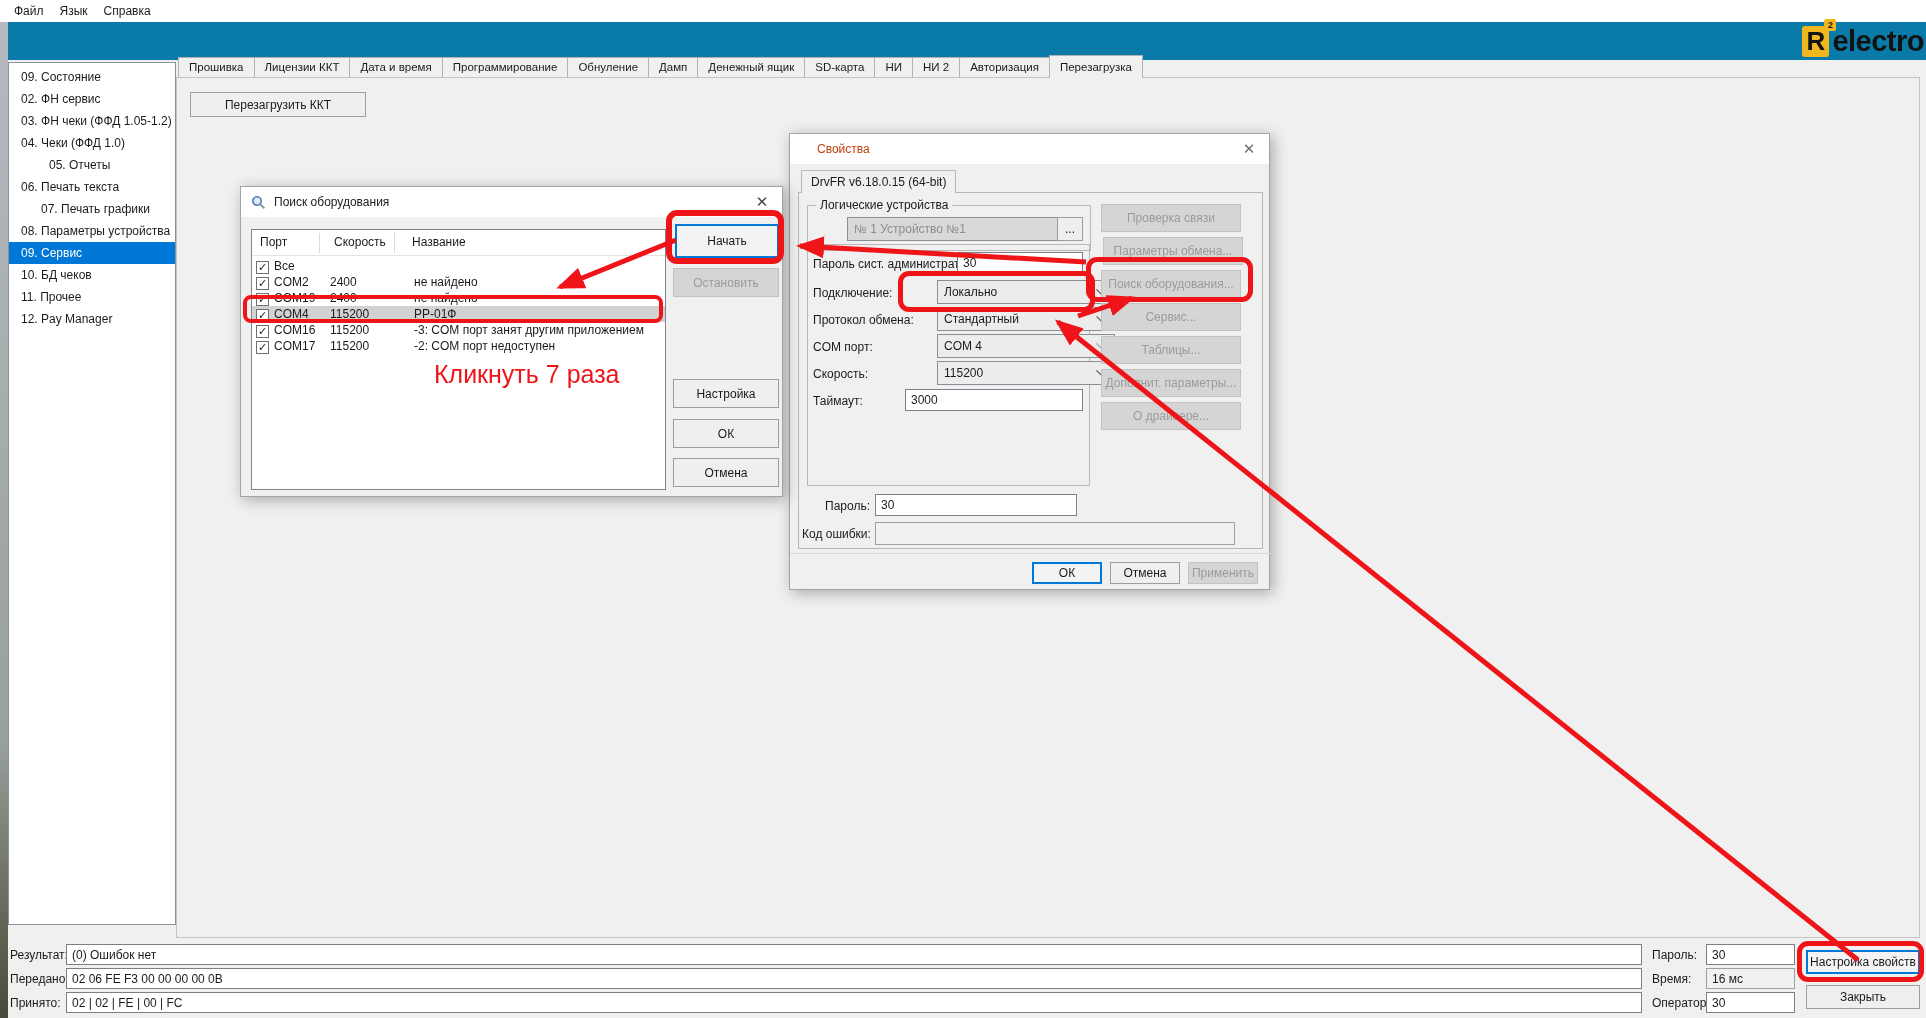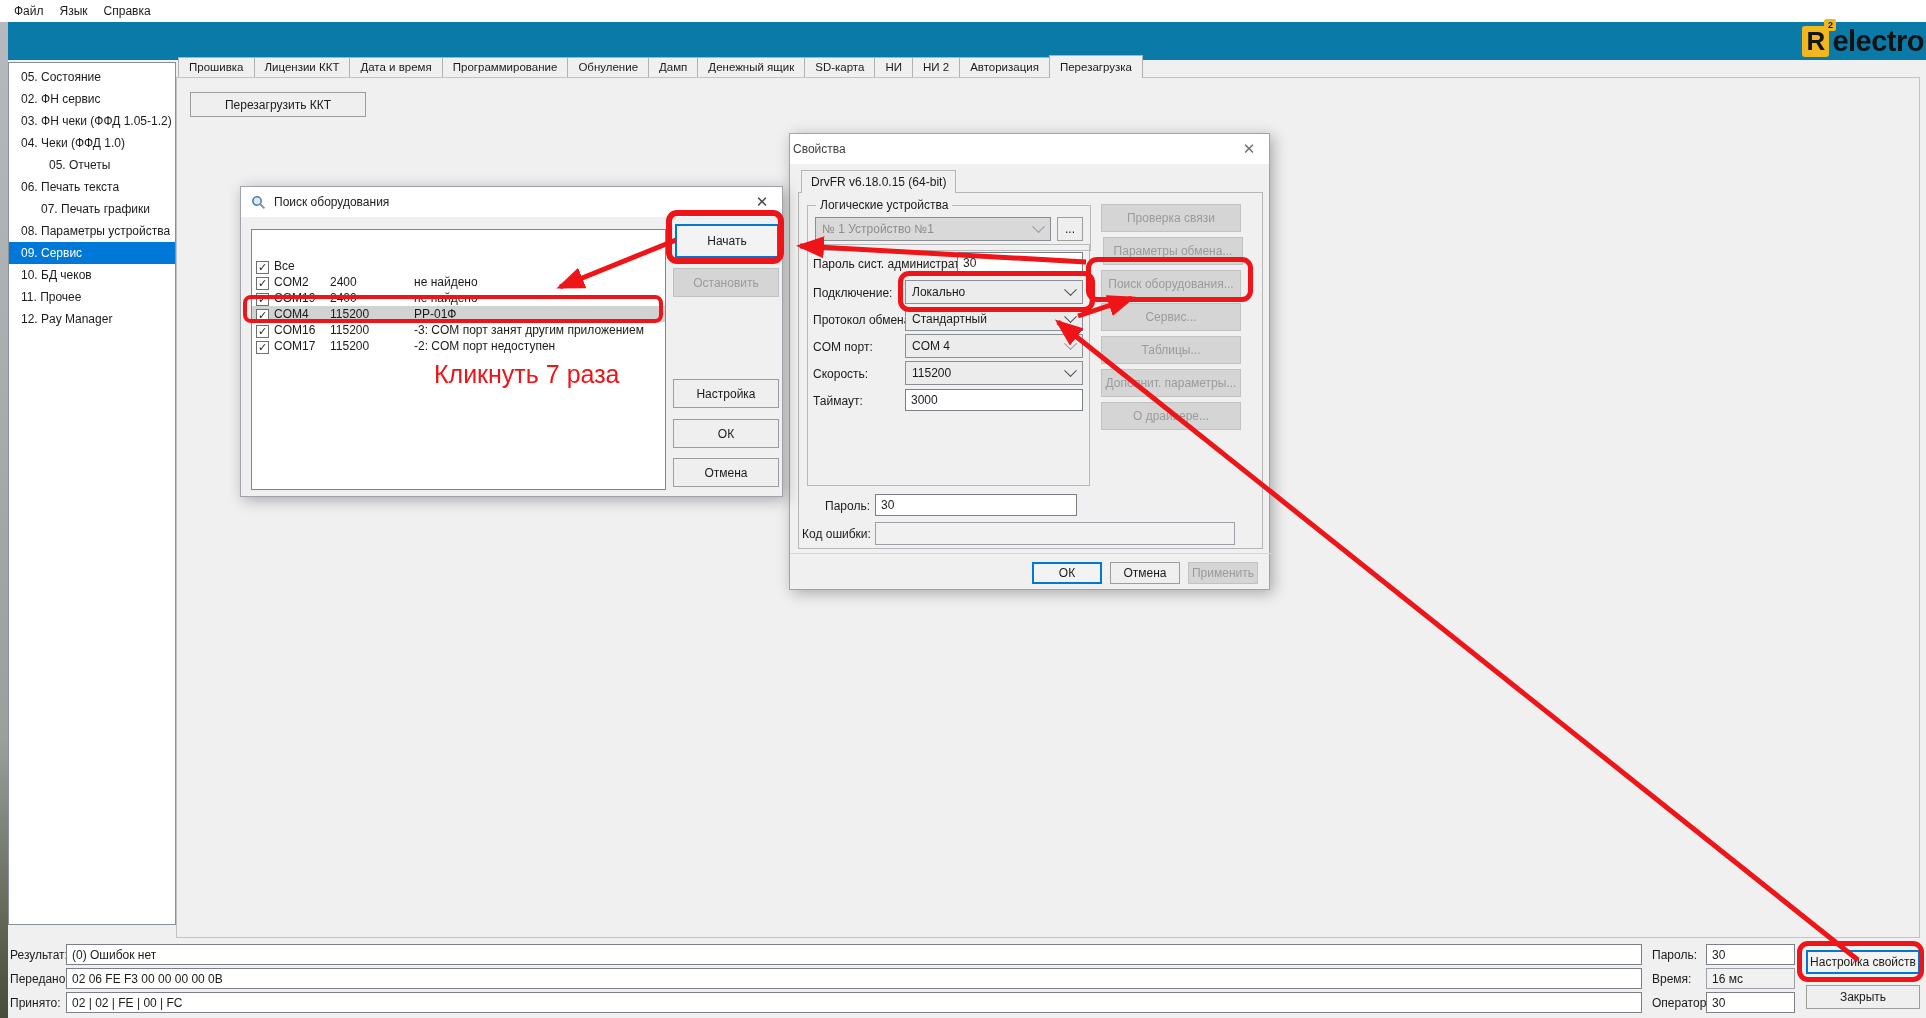--- a/index.html
+++ b/index.html
@@ -8,21 +8,21 @@
   .abs{position:absolute;box-sizing:border-box;}
   .lbl{position:absolute;font-size:12px;white-space:nowrap;}
   .btn{position:absolute;box-sizing:border-box;display:flex;align-items:center;justify-content:center;
        background:#efefef;border:1px solid #9d9d9d;font-size:12px;white-space:nowrap;cursor:default;text-align:right;}
   .btn.default{border:2px solid #0078d7;background:#f3f3f3;}
   .btn.disabled{background:#d5d5d5;border-color:#c2c2c2;color:#9b9b9b;}
   .field{position:absolute;box-sizing:border-box;background:#fff;border:1px solid #7b7f87;
          display:flex;align-items:center;padding:0 5px;font-size:12px;white-space:nowrap;overflow:hidden;}
   .field.ro{background:#f1f1f1;border-color:#9aa0a6;}
   .combo{position:absolute;box-sizing:border-box;background:#ececec;border:1px solid #8a8f96;
-         display:flex;align-items:center;justify-content:space-between;padding:0 7px 0 6px;font-size:12px;}
+         display:flex;align-items:center;justify-content:space-between;padding:0 7px 0 6px;font-size:12px;margin-left:32px;}
   .combo.disabled{background:#d9d9d9;color:#8d8d8d;}
   .chev{width:8px;height:8px;border-right:1.6px solid #4d4d4d;border-bottom:1.6px solid #4d4d4d;
         transform:rotate(45deg) translate(-2px,-2px);flex:0 0 auto;}
   .combo.disabled .chev{border-color:#9a9a9a;}
   .groupbox{position:absolute;box-sizing:border-box;border:1px solid #b9b9b9;}
   .grouplabel{position:absolute;background:#f0f0f0;padding:0 4px;font-size:12px;white-space:nowrap;}
   .dlg{position:absolute;background:#f0f0f0;border:1px solid #9fa4ab;box-shadow:3px 3px 14px rgba(0,0,0,.30);box-sizing:border-box;}
   .dlg-title{position:absolute;left:0;top:0;right:0;height:30px;background:#fff;display:flex;align-items:center;}
   .close-x{position:absolute;top:6px;font-size:15px;color:#444;width:20px;text-align:center;cursor:default;}
   .redbox{position:absolute;border:5px solid #ee1418;border-radius:11px;z-index:41;pointer-events:none;box-sizing:border-box;}
@@ -54,21 +54,21 @@
   <div class="abs" style="right:2px;top:0;height:38px;display:flex;align-items:center;">
     <span class="abs" style="position:relative;display:inline-flex;width:27px;height:31px;background:#f0b71e;border-radius:3px;align-items:center;justify-content:center;font-weight:bold;font-size:26px;color:#141414;">
       <span>R</span>
       <span class="abs" style="right:-7px;top:-7px;width:12px;height:12px;background:#f0b71e;border-radius:2px;font-size:9px;line-height:12px;text-align:center;font-weight:bold;">2</span>
     </span>
     <span style="font-weight:bold;font-size:29px;color:#121212;letter-spacing:-0.5px;margin-left:3px;">electro</span>
   </div>
 </div>
 
 <div class="abs" style="left:8px;top:62px;width:168px;height:863px;background:#fff;border:1px solid #8a9099;padding-top:3px;">
-  <div style="height:22px;line-height:22px;padding-left:12px;">05. Состояние</div>
+  <div style="height:22px;line-height:22px;padding-left:12px;">09. Состояние</div>
   <div style="height:22px;line-height:22px;padding-left:12px;">02. ФН сервис</div>
   <div style="height:22px;line-height:22px;padding-left:12px;">03. ФН чеки (ФФД 1.05-1.2)</div>
   <div style="height:22px;line-height:22px;padding-left:12px;">04. Чеки (ФФД 1.0)</div>
   <div style="height:22px;line-height:22px;padding-left:12px;margin-left:28px;">05. Отчеты</div>
   <div style="height:22px;line-height:22px;padding-left:12px;">06. Печать текста</div>
   <div style="height:22px;line-height:22px;padding-left:12px;margin-left:20px;">07. Печать графики</div>
   <div style="height:22px;line-height:22px;padding-left:12px;">08. Параметры устройства</div>
   <div style="height:22px;line-height:22px;padding-left:12px;background:#0078d7;color:#fff;">09. Сервис</div>
   <div style="height:22px;line-height:22px;padding-left:12px;">10. БД чеков</div>
   <div style="height:22px;line-height:22px;padding-left:12px;">11. Прочее</div>
@@ -113,20 +113,27 @@
   <div class="dlg-title">
     <svg width="15" height="15" style="margin-left:10px;" viewBox="0 0 15 15">
       <circle cx="6" cy="6" r="4.2" fill="#dfeaf6" stroke="#4a7ab5" stroke-width="1.5"></circle>
       <line x1="9.4" y1="9.4" x2="13.4" y2="13.4" stroke="#8b8f96" stroke-width="2"></line>
     </svg>
     <span style="margin-left:8px;color:#222;">Поиск оборудования</span>
     <span class="close-x" style="right:10px;">✕</span>
   </div>
 
   <div class="abs" style="left:10px;top:42px;width:415px;height:261px;background:#fff;border:1px solid #80858c;">
+    <div class="abs" style="left:0;top:0;right:0;height:26px;border-bottom:1px solid #e3e3e3;">
+      <span class="lv-cell" style="left:8px;top:5px;">Порт</span>
+      <span class="lv-cell" style="left:82px;top:5px;">Скорость</span>
+      <span class="lv-cell" style="left:160px;top:5px;">Название</span>
+      <span class="abs" style="left:67px;top:3px;width:1px;height:20px;background:#dcdcdc;"></span>
+      <span class="abs" style="left:142px;top:3px;width:1px;height:20px;background:#dcdcdc;"></span>
+    </div>
     <div class="abs" style="left:0;top:28px;right:0;">
       <div class="lv-row">
         <span class="lv-cell" style="left:4px;top:1px;"><span class="cb">✓</span></span>
         <span class="lv-cell" style="left:22px;">Все</span>
       </div>
       <div class="lv-row">
         <span class="lv-cell" style="left:4px;top:1px;"><span class="cb">✓</span></span>
         <span class="lv-cell" style="left:22px;">COM2</span>
         <span class="lv-cell" style="left:78px;">2400</span>
         <span class="lv-cell" style="left:162px;">не найдено</span>
@@ -162,21 +169,21 @@
   <div class="btn disabled" style="left:432px;top:81px;width:106px;height:29px;">Остановить</div>
   <div class="btn" style="left:432px;top:192px;width:106px;height:29px;">Настройка</div>
   <div class="btn" style="left:432px;top:232px;width:106px;height:29px;">ОК</div>
   <div class="btn" style="left:432px;top:271px;width:106px;height:29px;">Отмена</div>
 </div>
 
 <div class="abs" style="left:434px;top:360px;font-size:25px;color:#ee1418;z-index:42;white-space:nowrap;">Кликнуть 7 раза</div>
 
 <div class="dlg" style="left:789px;top:133px;width:481px;height:457px;z-index:9;">
   <div class="dlg-title">
-    <span style="margin-left:3px;color:#404040;">Свойства</span>
+    <span style="margin-left:27px;color:#c2410c;">Свойства</span>
     <span class="close-x" style="right:10px;color:#6e6e6e;">✕</span>
   </div>
   <div class="abs" style="left:11px;top:36px;height:23px;padding:0 9px;line-height:23px;background:#f0f0f0;border:1px solid #b7b7b7;border-bottom:none;z-index:2;white-space:nowrap;">
     <span>DrvFR v6.18.0.15 (64-bit)</span>
   </div>
   <div class="abs" style="left:8px;top:58px;width:465px;height:357px;border:1px solid #b7b7b7;"></div>
 
   <div class="groupbox" style="left:17px;top:71px;width:284px;height:46px;"></div>
   <span class="grouplabel" style="left:26px;top:64px;">Логические устройства</span>
   <div class="combo disabled" style="left:25px;top:83px;width:236px;height:24px;">

